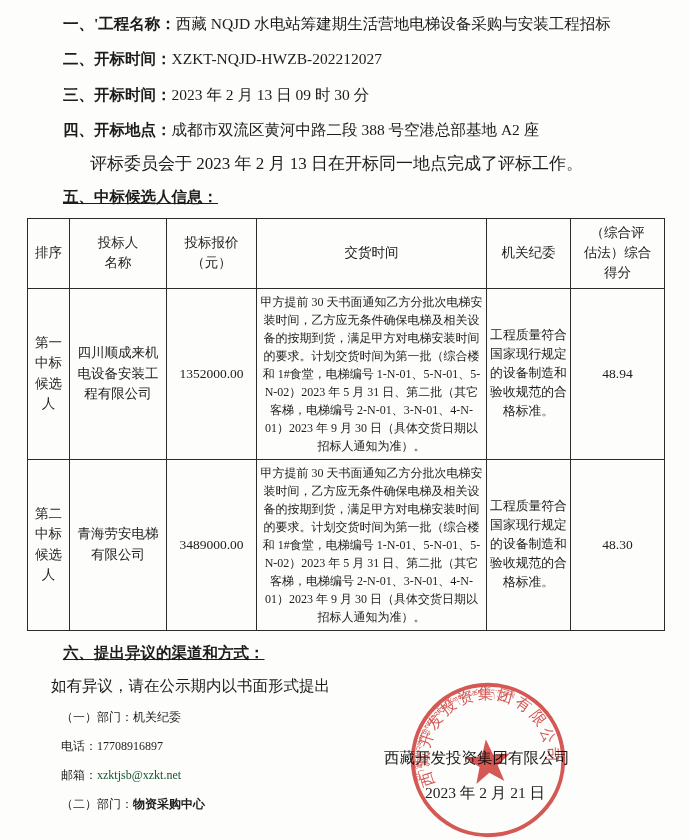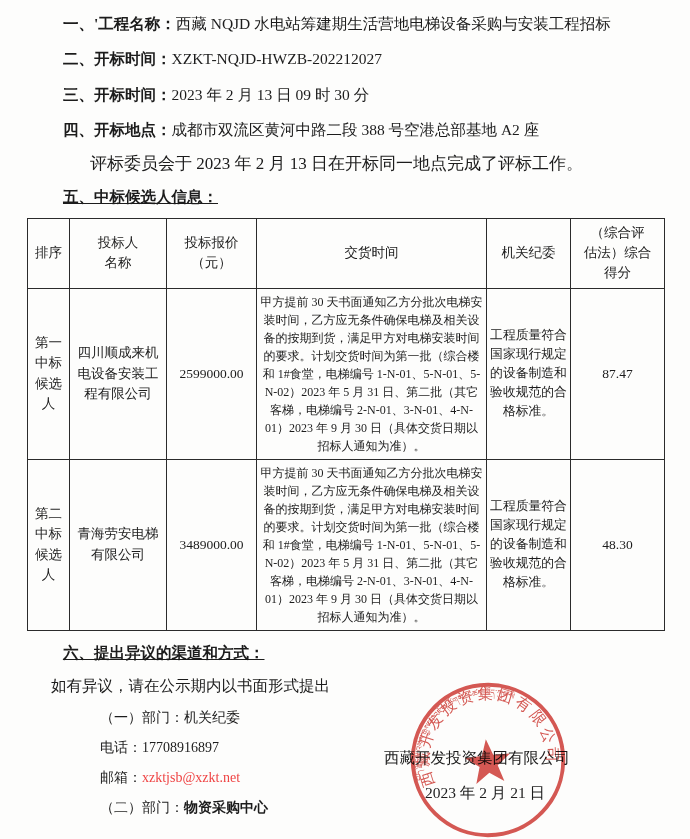--- a/index.html
+++ b/index.html
@@ -57,23 +57,23 @@
   td.quality{
     text-align:left;
     white-space:normal;
     font-size:12.8px;
     padding:4px 5px;
   }
   tr.r1 td{height:120px;}
   tr.r2 td{height:117px;}
 
   .sub-line{margin-left:51px;padding-top:12px;font-size:15.5px;}
-  .dept-line{margin-left:100px;padding-top:12px;font-size:14px;}
+  .dept-line{margin-left:61px;padding-top:12px;font-size:12px;}
   .dept-bold{font-weight:bold;}
-  .plain-mail{color:#ef4444;text-decoration:none;}
+  .plain-mail{color:#14532d;text-decoration:none;}
 
   .footer{
     position:absolute;
     left:0;top:748px;width:570px;
     text-align:right;
     font-size:15.5px;
   }
   .footer .company{display:block;}
   .footer .date{display:block;margin-top:14px;padding-right:25px;}
 
@@ -136,24 +136,24 @@
 得分</th>
         </tr>
       </thead>
       <tbody>
         <tr class="r1">
           <td>第一
 中标
 候选
 人</td>
           <td>四川顺成来机电设备安装工程有限公司</td>
-          <td>2599000.00</td>
+          <td>1352000.00</td>
           <td class="delivery">甲方提前 30 天书面通知乙方分批次电梯安装时间，乙方应无条件确保电梯及相关设备的按期到货，满足甲方对电梯安装时间的要求。计划交货时间为第一批（综合楼和 1#食堂，电梯编号 1-N-01、5-N-01、5-N-02）2023 年 5 月 31 日、第二批（其它客梯，电梯编号 2-N-01、3-N-01、4-N-01）2023 年 9 月 30 日（具体交货日期以招标人通知为准）。</td>
           <td class="quality">工程质量符合国家现行规定的设备制造和验收规范的合格标准。</td>
-          <td>87.47</td>
+          <td>48.94</td>
         </tr>
         <tr class="r2">
           <td>第二
 中标
 候选
 人</td>
           <td>青海劳安电梯有限公司</td>
           <td>3489000.00</td>
           <td class="delivery">甲方提前 30 天书面通知乙方分批次电梯安装时间，乙方应无条件确保电梯及相关设备的按期到货，满足甲方对电梯安装时间的要求。计划交货时间为第一批（综合楼和 1#食堂，电梯编号 1-N-01、5-N-01、5-N-02）2023 年 5 月 31 日、第二批（其它客梯，电梯编号 2-N-01、3-N-01、4-N-01）2023 年 9 月 30 日（具体交货日期以招标人通知为准）。</td>
           <td class="quality">工程质量符合国家现行规定的设备制造和验收规范的合格标准。</td>

